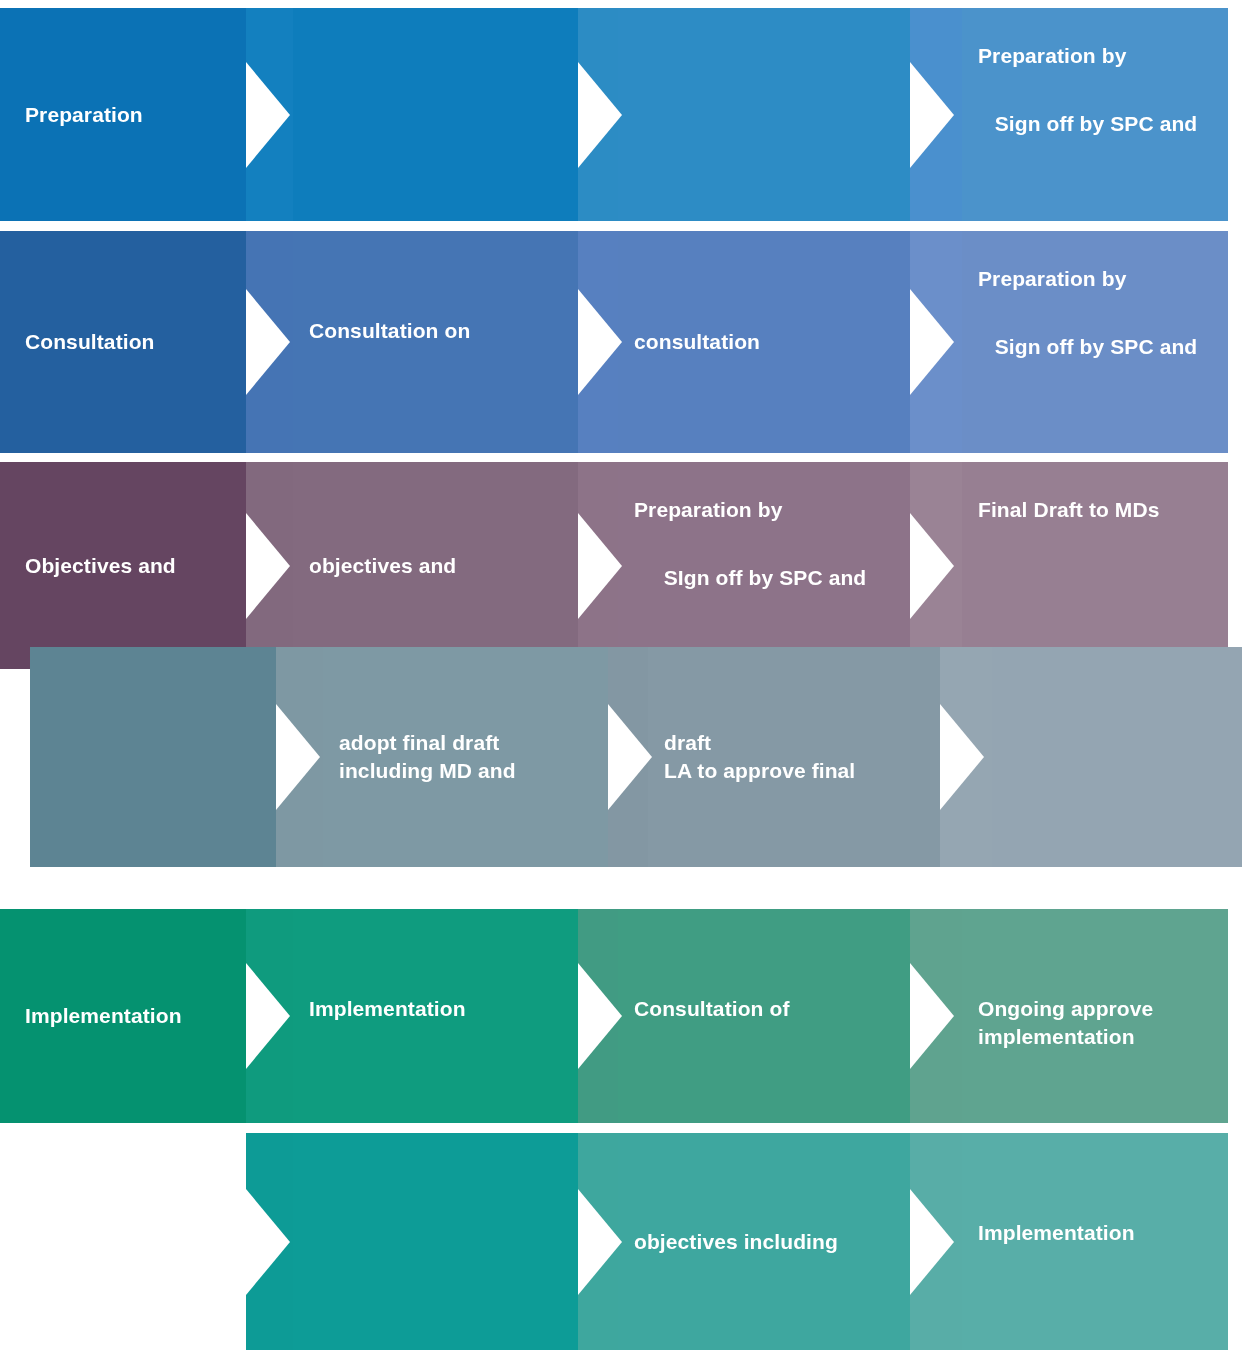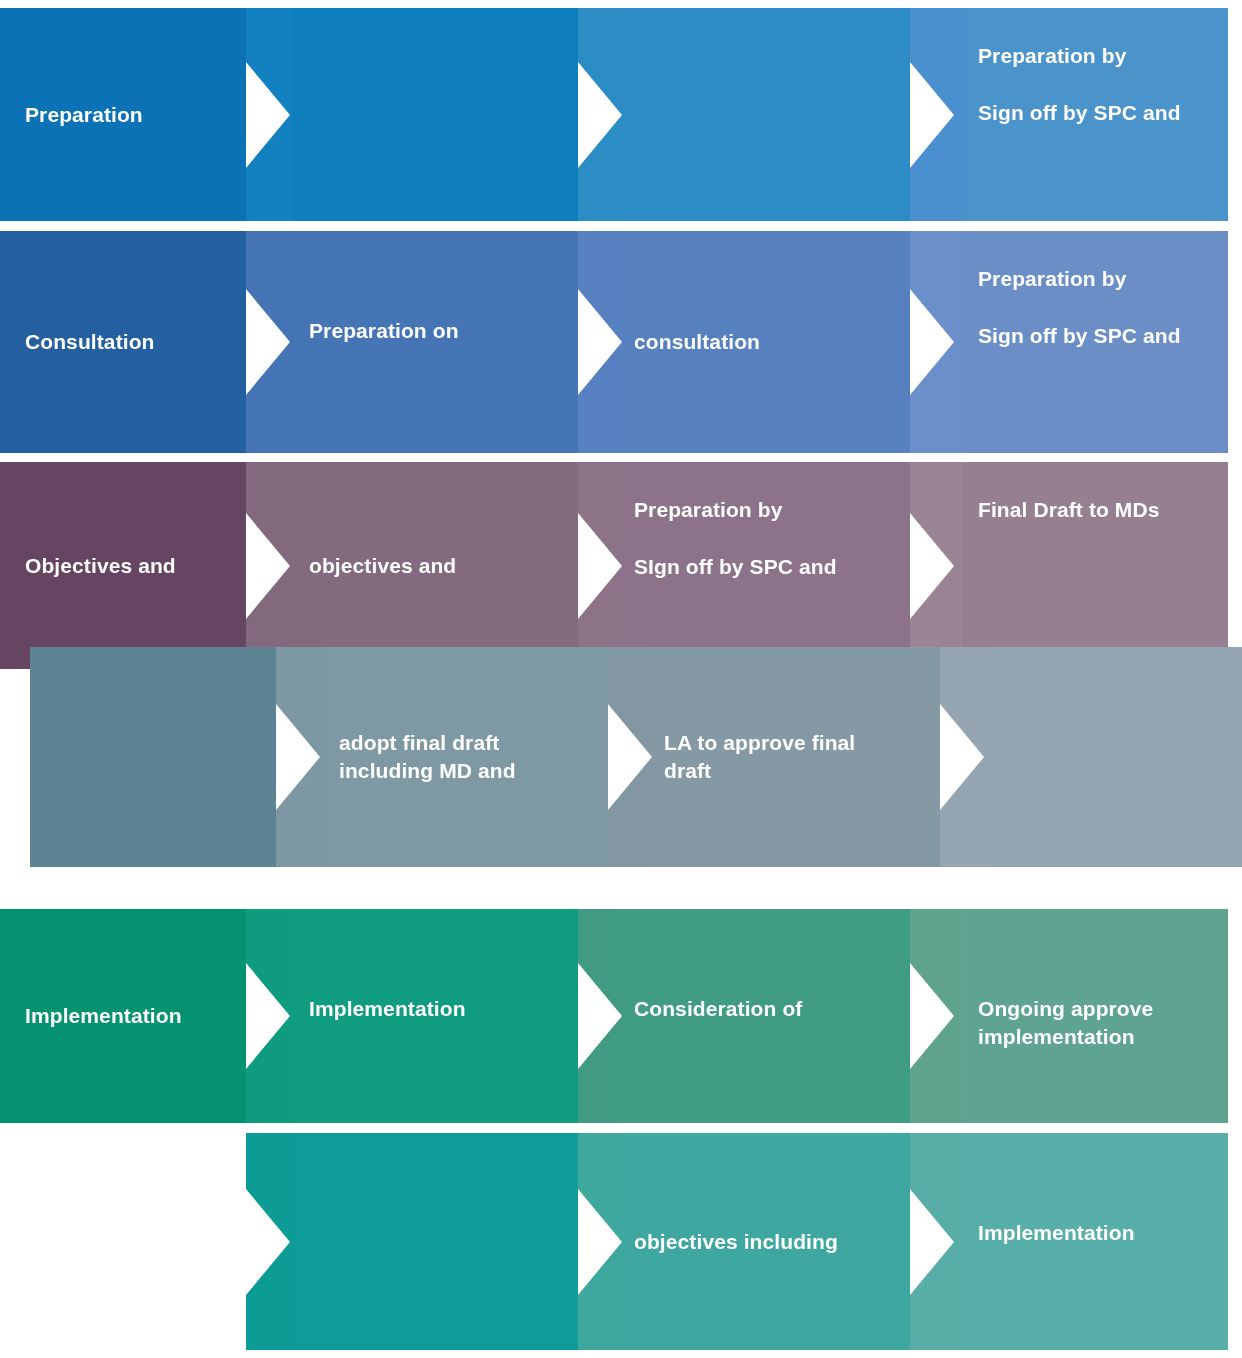--- a/index.html
+++ b/index.html
@@ -60,21 +60,21 @@
     left: 0;
     top: 50%;
     transform: translateY(-50%);
     width: 44px;
     height: 106px;
     z-index: 3;
     pointer-events: none;
   }
   .chev svg { display: block; }
   
-  .txt-gap .line2 { display: block; margin-top: 29px; }
+  .txt-gap .line2 { display: block; margin-top: 40px; text-align: center; }
   .align-top { justify-content: flex-start; padding-top: 34px; }
   .align-mid-hi { justify-content: flex-start; padding-top: 86px; }
   .align-ctr { justify-content: center; }
 </style>
 </head>
 <body>
 
 <div id="chart">
     <div class="row" style="top: 8px; height: 213px;">
       <div style="position: absolute; top: 0px; height: 100%; left: 246px; width: 47px; background: rgb(19, 128, 191);"></div>
@@ -130,21 +130,21 @@
         <svg width="44" height="106" viewBox="0 0 44 106">
           <polygon points="0,0 44,53 0,106" fill="#ffffff"></polygon>
         </svg>
       </div>
       <div class="chev" style="left: 910px;">
         <svg width="44" height="106" viewBox="0 0 44 106">
           <polygon points="0,0 44,53 0,106" fill="#ffffff"></polygon>
         </svg>
       </div>
       <div class="col align-mid-hi" style="position: absolute; top: 0px; height: 100%; left: 293px; width: 285px;">
-        <div class="col-text"><span class="" style="display: block;">Preparation on</span></div>
+        <div class="col-text"><span class="" style="display: block;">Consultation on</span></div>
       </div>
       <div class="col align-ctr" style="position: absolute; top: 0px; height: 100%; left: 618px; width: 292px;">
         <div class="col-text"><span class="" style="display: block;">consultation</span></div>
       </div>
       <div class="col align-top" style="position: absolute; top: 0px; height: 100%; left: 962px; width: 266px;">
         <div class="col-text txt-gap"><span class="" style="display: block;">Preparation by</span><span class="line2">Sign off by SPC and</span></div>
       </div>
     </div>
     <div class="row" style="top: 462px; height: 207px;">
       <div style="position: absolute; top: 0px; height: 100%; left: 246px; width: 47px; background: rgb(130, 105, 126);"></div>
@@ -203,21 +203,21 @@
       </div>
       <div class="chev" style="left: 910px;">
         <svg width="44" height="106" viewBox="0 0 44 106">
           <polygon points="0,0 44,53 0,106" fill="#ffffff"></polygon>
         </svg>
       </div>
       <div class="col align-ctr" style="position: absolute; top: 0px; height: 100%; left: 293px; width: 285px;">
         <div class="col-text"><span class="" style="display: block;">adopt final draft</span><span class="" style="display: block;">including MD and</span></div>
       </div>
       <div class="col align-ctr" style="position: absolute; top: 0px; height: 100%; left: 618px; width: 292px;">
-        <div class="col-text"><span class="" style="display: block;">LA to approve final</span><span class="" style="display: block;">draft</span></div>
+        <div class="col-text"><span class="" style="display: block;">draft</span><span class="" style="display: block;">LA to approve final</span></div>
       </div>
       <div class="col align-ctr" style="position: absolute; top: 0px; height: 100%; left: 962px; width: 266px;">
         <div class="col-text"></div>
       </div>
     </div>
     <div class="row" style="top: 909px; height: 214px;">
       <div style="position: absolute; top: 0px; height: 100%; left: 246px; width: 47px; background: rgb(15, 155, 126);"></div>
       <div style="position: absolute; top: 0px; height: 100%; left: 293px; width: 285px; background: rgb(15, 156, 127);"></div>
       <div style="position: absolute; top: 0px; height: 100%; left: 578px; width: 40px; background: rgb(65, 155, 131);"></div>
       <div style="position: absolute; top: 0px; height: 100%; left: 618px; width: 292px; background: rgb(64, 157, 131);"></div>
@@ -238,21 +238,21 @@
       </div>
       <div class="chev" style="left: 910px;">
         <svg width="44" height="106" viewBox="0 0 44 106">
           <polygon points="0,0 44,53 0,106" fill="#ffffff"></polygon>
         </svg>
       </div>
       <div class="col align-mid-hi" style="position: absolute; top: 0px; height: 100%; left: 293px; width: 285px;">
         <div class="col-text"><span class="" style="display: block;">Implementation</span></div>
       </div>
       <div class="col align-mid-hi" style="position: absolute; top: 0px; height: 100%; left: 618px; width: 292px;">
-        <div class="col-text"><span class="" style="display: block;">Consideration of</span></div>
+        <div class="col-text"><span class="" style="display: block;">Consultation of</span></div>
       </div>
       <div class="col align-mid-hi" style="position: absolute; top: 0px; height: 100%; left: 962px; width: 266px;">
         <div class="col-text"><span class="" style="display: block;">Ongoing approve</span><span class="" style="display: block;">implementation</span></div>
       </div>
     </div>
     <div class="row" style="top: 1133px; height: 217px;">
       <div style="position: absolute; top: 0px; height: 100%; left: 246px; width: 47px; background: rgb(13, 155, 150);"></div>
       <div style="position: absolute; top: 0px; height: 100%; left: 293px; width: 285px; background: rgb(13, 156, 151);"></div>
       <div style="position: absolute; top: 0px; height: 100%; left: 578px; width: 40px; background: rgb(62, 167, 158);"></div>
       <div style="position: absolute; top: 0px; height: 100%; left: 618px; width: 292px; background: rgb(62, 167, 159);"></div>

